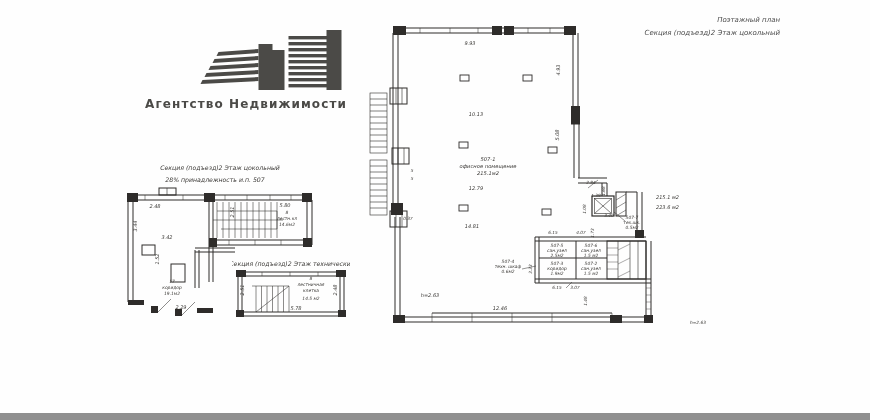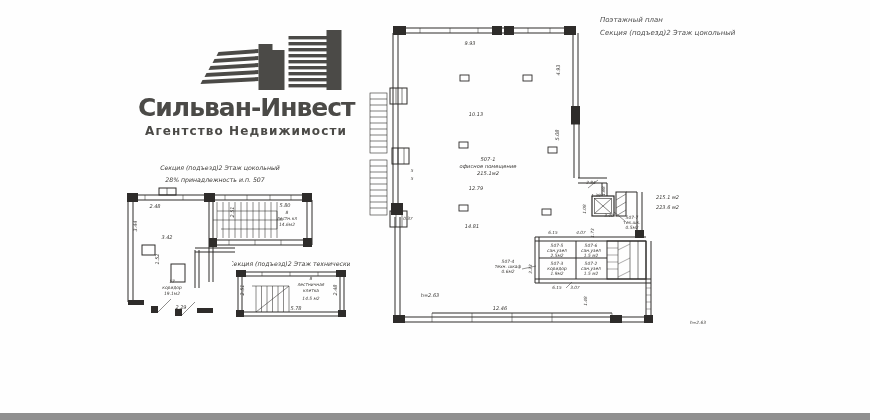--- a/index.html
+++ b/index.html
@@ -7,21 +7,21 @@
        font-family:"DejaVu Sans",sans-serif;}
   .page{position:absolute;inset:0;background:#fefefe;}
 
   
   .logo{position:absolute;left:138px;top:30px;width:216px;text-align:center;color:#4b4a47;}
   .logo-mark{display:block;margin:0 auto 1px 56px;}
   .logo-title{font-size:25px;font-weight:bold;letter-spacing:-1px;white-space:nowrap;line-height:1.05;}
   .logo-subtitle{font-size:12px;font-weight:bold;letter-spacing:1.1px;white-space:nowrap;margin-top:3px;}
 
   
-  .sheet-title{position:absolute;left:600px;top:14px;width:180px;text-align:left;
+  .sheet-title{position:absolute;left:600px;top:14px;width:180px;text-align:right;
                font-size:7px;font-style:italic;color:#4a4a4a;line-height:1.9;}
 
   
   .plan{position:absolute;}
   .plan text{font-family:"DejaVu Sans",sans-serif;font-style:italic;fill:#3b3936;text-anchor:middle;}
   .hdr{font-size:6.2px;}
   .dim{font-size:5px;}
   .dim-s{font-size:4.3px;}
   .rm{font-size:5.2px;}
   .rm-s{font-size:4.4px;}
@@ -52,21 +52,20 @@
         <rect x="92" y="24" width="40" height="3.4"></rect>
         <rect x="92" y="30" width="40" height="3.4"></rect>
         <rect x="92" y="36" width="40" height="3.4"></rect>
         <rect x="92" y="42" width="40" height="3.4"></rect>
         <rect x="92" y="48" width="40" height="3.4"></rect>
         <rect x="92" y="54" width="40" height="3.4"></rect>
 
         <rect x="130" y="0" width="15" height="60"></rect>
       </g>
     </svg>
-    <div class="logo-title">Сильван-Инвест</div>
     <div class="logo-subtitle">Агентство Недвижимости</div>
   </div>
 
   <div class="sheet-title">
     <div>Поэтажный план</div>
     <div>Секция (подъезд)2  Этаж цокольный</div>
   </div>
 
   <svg class="plan" style="left:125px;top:160px;" width="195" height="165" viewBox="0 0 195 165">
     <text class="hdr" x="95" y="10">Секция (подъезд)2  Этаж цокольный</text>

